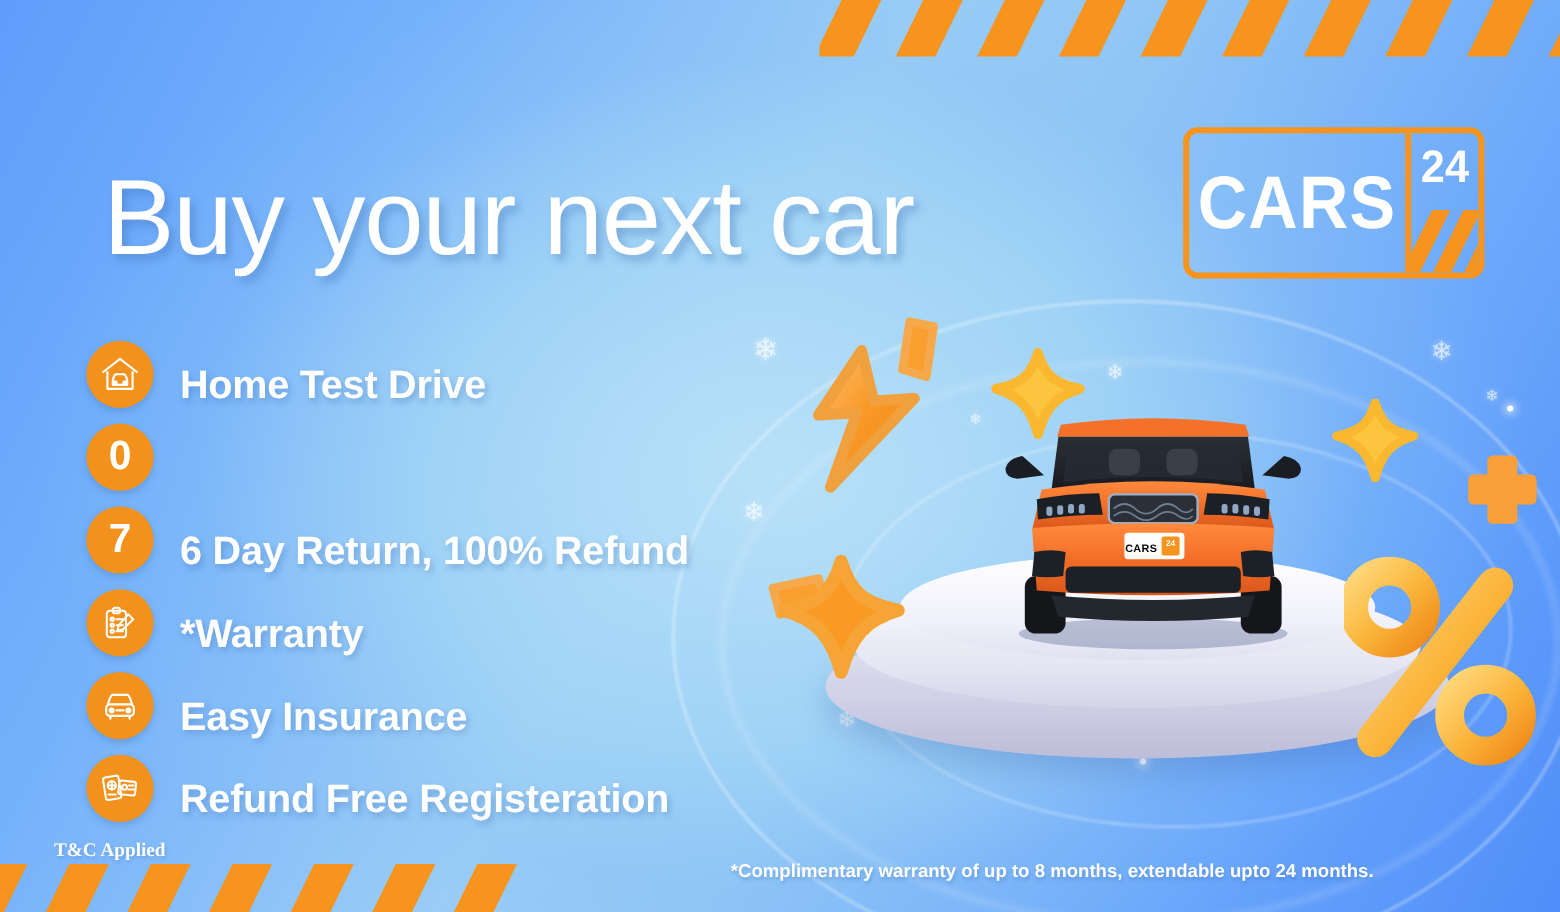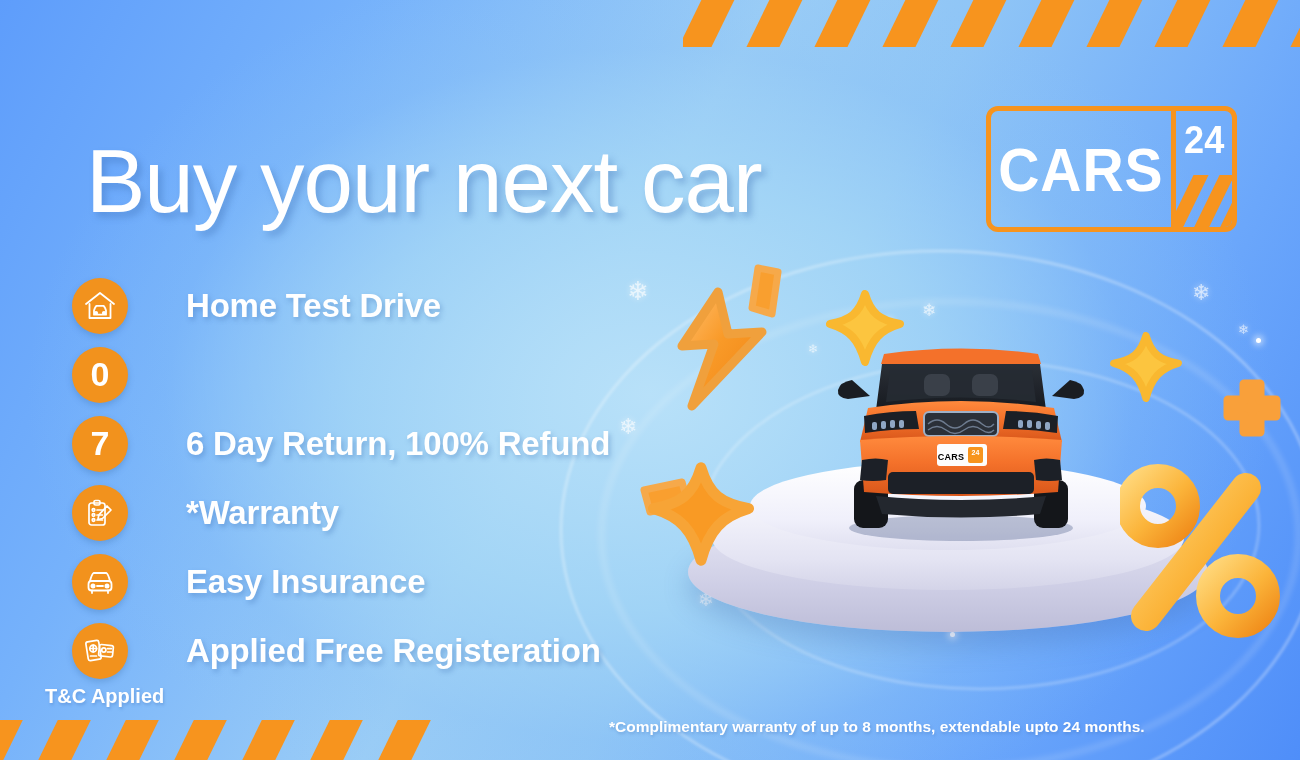--- a/index.html
+++ b/index.html
@@ -55,38 +55,39 @@
   .logo-right{
     flex:1;border-left:5px solid #f7941e;position:relative;
     display:flex;align-items:flex-start;justify-content:center;padding-top:8px;
   }
   .logo-24{color:#fff;font-size:38px;font-weight:700;letter-spacing:0px;transform:scaleX(.95);}
   .logo-stripes{position:absolute;left:0;right:0;bottom:0;height:52px;overflow:hidden;}
   .logo-stripes i{position:absolute;bottom:-10px;height:130%;width:15px;background:#f7941e;transform:skewX(-26deg);}
 
   
   .features{position:absolute;left:72px;top:272px;}
-  .frow{display:flex;align-items:center;height:68px;margin-bottom:1px;gap:36px;}
+  .frow{display:flex;align-items:flex-end;height:68px;margin-bottom:1px;}
   .fbadge{
     width:56px;height:56px;border-radius:50%;background:#f2921d;
     display:flex;align-items:center;justify-content:center;flex:0 0 56px;
     box-shadow:0 3px 6px rgba(40,90,150,0.25);
   }
   .fbadge.num{color:#fff;font-size:34px;font-weight:700;line-height:1;padding-bottom:3px;}
   .fbadge svg{display:block;}
   .flabel{
     margin-left:22px;color:#fff;font-size:33px;font-weight:700;white-space:nowrap;
     text-shadow:2px 3px 5px rgba(60,110,180,0.38);
     letter-spacing:-0.2px;
   }
 
   
   .tc{
-    position:absolute;left:45px;top:685px;color:#fff;font-size:20px;font-weight:700;
+    position:absolute;left:45px;top:700px;color:#fff;font-size:16px;font-weight:700;
     text-shadow:1px 2px 3px rgba(60,110,180,.35);
+    font-family:Liberation Serif, serif;
   }
   .disclaimer{
     position:absolute;left:609px;top:718px;color:#fff;font-size:15.5px;font-weight:700;
     text-shadow:1px 2px 3px rgba(60,110,180,.35);white-space:nowrap;
   }
 
   
   .scene{position:absolute;left:600px;top:250px;width:700px;height:440px;}
   .disc{position:absolute;border-radius:50%;}
 
@@ -334,20 +335,20 @@
         <svg width="34" height="34" viewBox="0 0 34 34" fill="none" stroke="#fff" stroke-width="1.7" stroke-linecap="round" stroke-linejoin="round">
           <rect x="4" y="7" width="13" height="19" rx="2" transform="rotate(-9 10.5 16.5)"></rect>
           <circle cx="10.2" cy="14.5" r="3.4"></circle>
             <path d="M6.8 14.5 h6.8 M10.2 11.1 v6.8"></path>
           <path d="M7.5 22 h6"></path>
           <rect x="16" y="11" width="14" height="11.5" rx="2" transform="rotate(6 23 16.7)"></rect>
           <circle cx="20.8" cy="16" r="2.1"></circle>
             <path d="M24.5 14.6 h4 M24.5 18 h4"></path>
         </svg>
       </div>
-      <div class="flabel">Applied Free Registeration</div>
+      <div class="flabel">Refund Free Registeration</div>
     </div>
   </div>
 
   <div class="tc">T&amp;C Applied</div>
   <div class="disclaimer">*Complimentary warranty of up to 8 months, extendable upto 24 months.</div>
 
 </div>
 
 </body></html>

